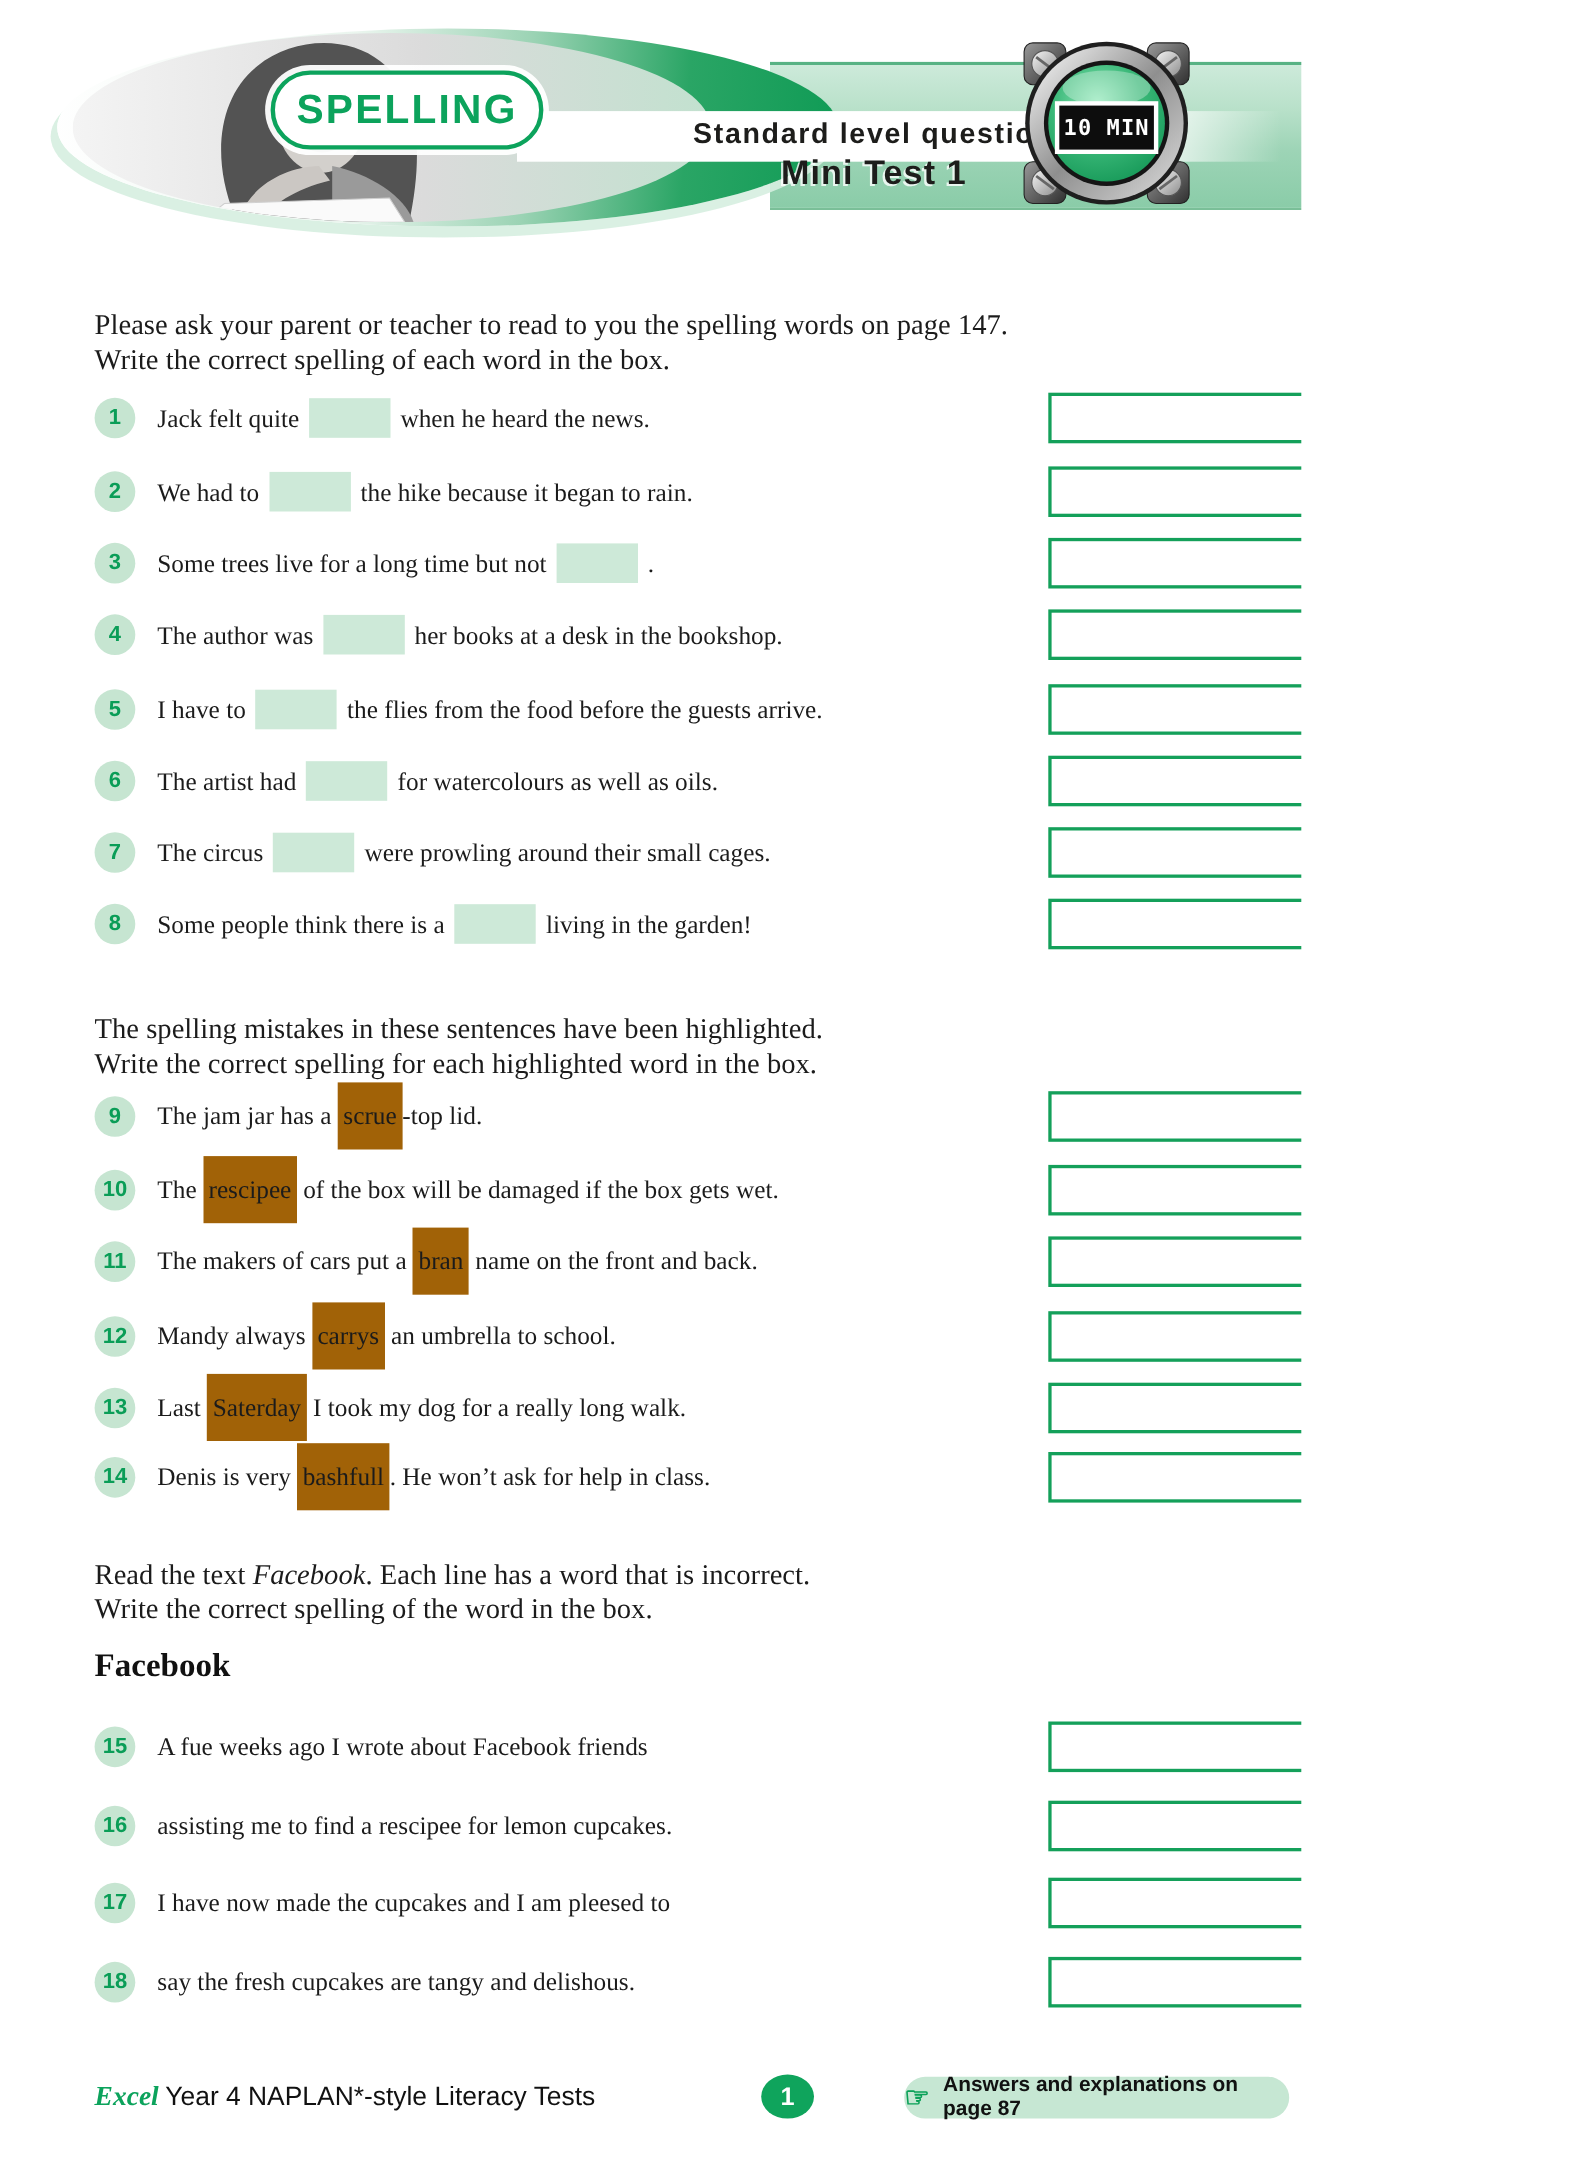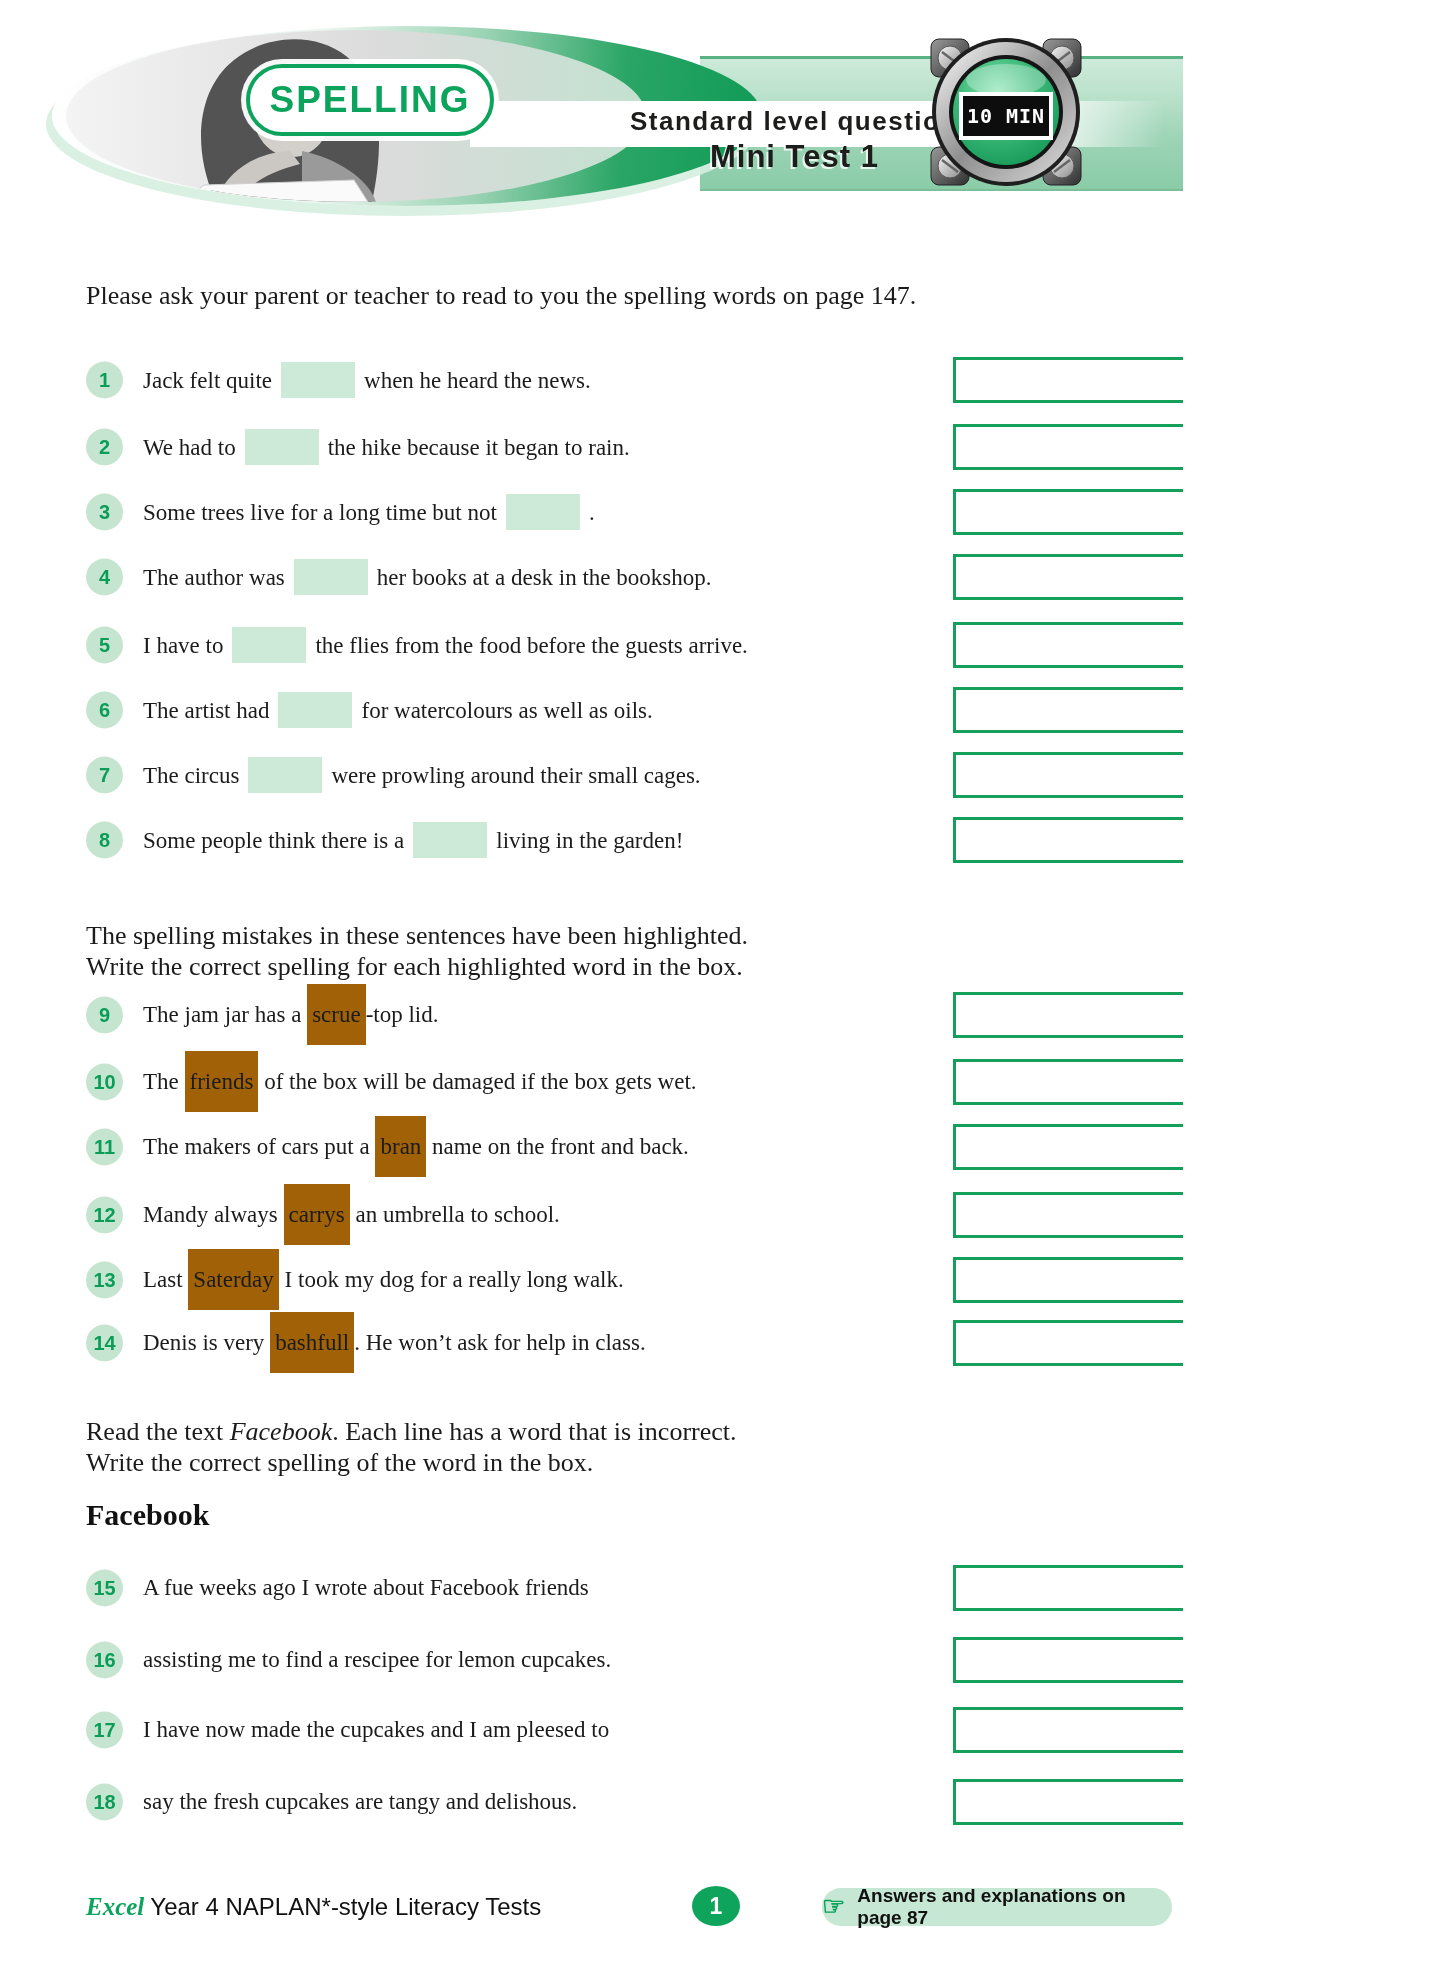--- a/index.html
+++ b/index.html
@@ -183,20 +183,21 @@
     <circle cx="88" cy="94" r="70" fill="url(#silver)"></circle>
     <circle cx="88" cy="94" r="57" fill="#151515"></circle>
     <circle cx="88" cy="94" r="53" fill="url(#face)"></circle>
     <ellipse cx="88" cy="62" rx="40" ry="16" fill="#ffffff" opacity="0.30"></ellipse>
     <rect x="43" y="76" width="90" height="44" fill="#0d0d0d" stroke="#ffffff" stroke-width="4"></rect>
     <text x="88" y="105" text-anchor="middle" font-family="DejaVu Sans Mono, monospace" font-size="20" font-weight="bold" fill="#ffffff" letter-spacing="1">10 MIN</text>
   </svg>
 
   <div class="intro" style="top:280px">
     <div>Please ask your parent or teacher to read to you the spelling words on page 147.</div>
+    <div>Write the correct spelling of each word in the box.</div>
   </div>
 
   <div class="qrow" style="top:356px">
     <span class="qnum">1</span>
     <span class="qtext"><span>Jack felt quite</span><span class="blank"></span><span>when he heard the news.</span></span>
     <span class="ansbox"></span>
   </div>
   <div class="qrow" style="top:423px">
     <span class="qnum">2</span>
     <span class="qtext"><span>We had to</span><span class="blank"></span><span>the hike because it began to rain.</span></span>
@@ -238,21 +239,21 @@
     <div>Write the correct spelling for each highlighted word in the box.</div>
   </div>
 
   <div class="qrow" style="top:991px">
     <span class="qnum">9</span>
     <span class="qtext"><span>The jam jar has a </span><span class="hl">scrue</span><span>-top lid.</span></span>
     <span class="ansbox"></span>
   </div>
   <div class="qrow" style="top:1058px">
     <span class="qnum">10</span>
-    <span class="qtext"><span>The </span><span class="hl">friends</span><span> of the box will be damaged if the box gets wet.</span></span>
+    <span class="qtext"><span>The </span><span class="hl">rescipee</span><span> of the box will be damaged if the box gets wet.</span></span>
     <span class="ansbox"></span>
   </div>
   <div class="qrow" style="top:1123px">
     <span class="qnum">11</span>
     <span class="qtext"><span>The makers of cars put a </span><span class="hl">bran</span><span> name on the front and back.</span></span>
     <span class="ansbox"></span>
   </div>
   <div class="qrow" style="top:1191px">
     <span class="qnum">12</span>
     <span class="qtext"><span>Mandy always </span><span class="hl">carrys</span><span> an umbrella to school.</span></span>

